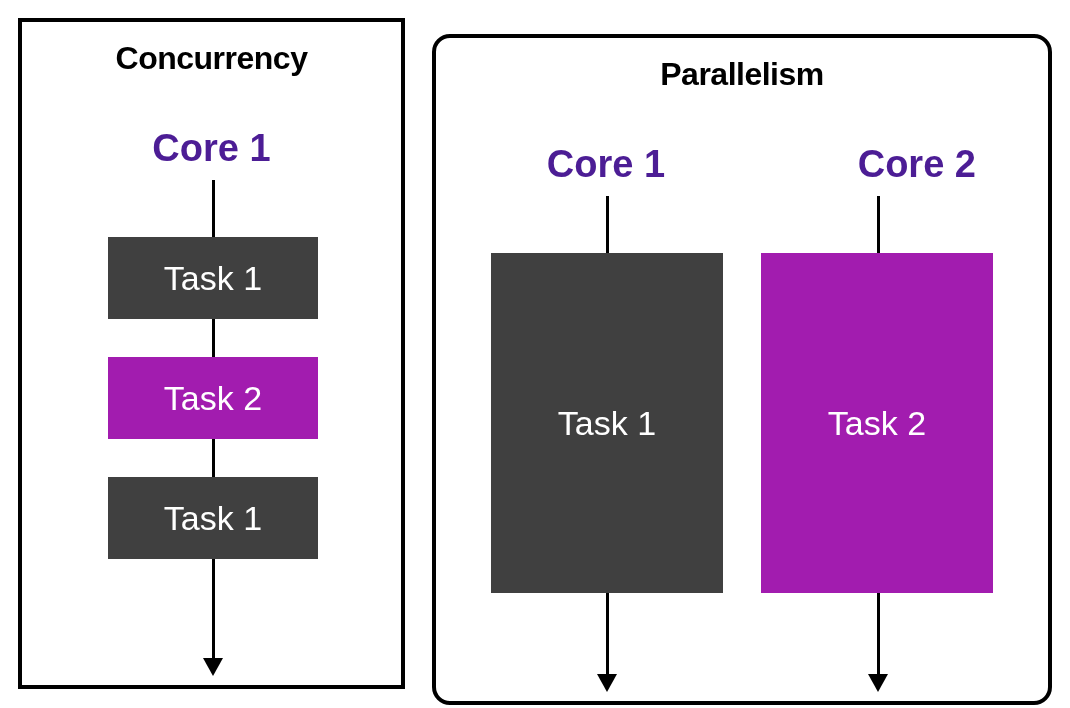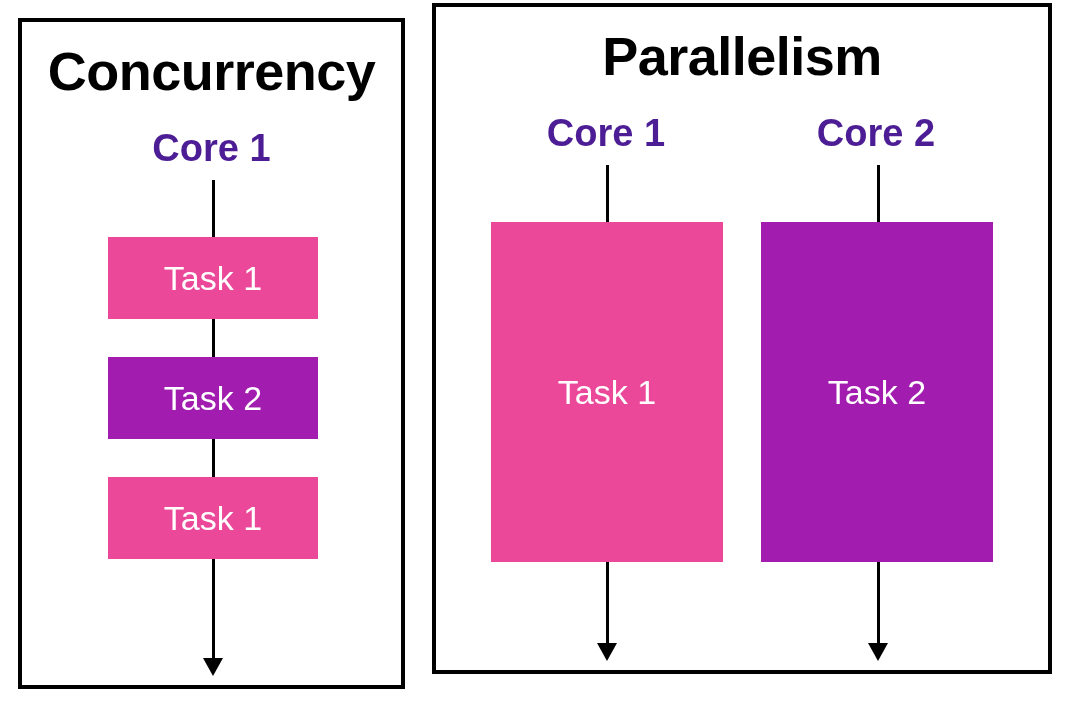--- a/index.html
+++ b/index.html
@@ -20,27 +20,28 @@
       background: #fff;
     }
     .panel-left {
       left: 18px;
       top: 18px;
       width: 387px;
       height: 671px;
     }
     .panel-right {
       left: 432px;
-      top: 3px;
+      top: 34px;
       width: 620px;
       height: 671px;
+      border-radius: 18px;
     }
     .panel-title {
       text-align: center;
-      font-size: 54px;
+      font-size: 32px;
       font-weight: 700;
       color: #000;
       margin-top: 18px;
       letter-spacing: -0.5px;
     }
     .core-label {
       text-align: center;
       font-size: 38px;
       font-weight: 700;
       color: #4c1d95;
@@ -48,21 +49,21 @@
     .task-box {
       position: absolute;
       display: flex;
       align-items: center;
       justify-content: center;
       color: #fff;
       font-size: 34px;
       font-weight: 500;
     }
     .task-blue {
-      background: #ec4899;
+      background: #404040;
     }
     .task-yellow {
       background: #a21caf;
     }
     .vline {
       position: absolute;
       width: 3px;
       background: #000;
     }
     .arrow-head {
@@ -112,21 +113,21 @@
       left: 70px;
       top: 105px;
       width: 200px;
       text-align: center;
     }
     .par-core2 {
       position: absolute;
       left: 340px;
       top: 105px;
       width: 200px;
-      text-align: center;
+      text-align: right;
     }
     .par-line1 {
       left: 170px;
       top: 158px;
       height: 480px;
     }
     .par-line2 {
       left: 441px;
       top: 158px;
       height: 480px;

